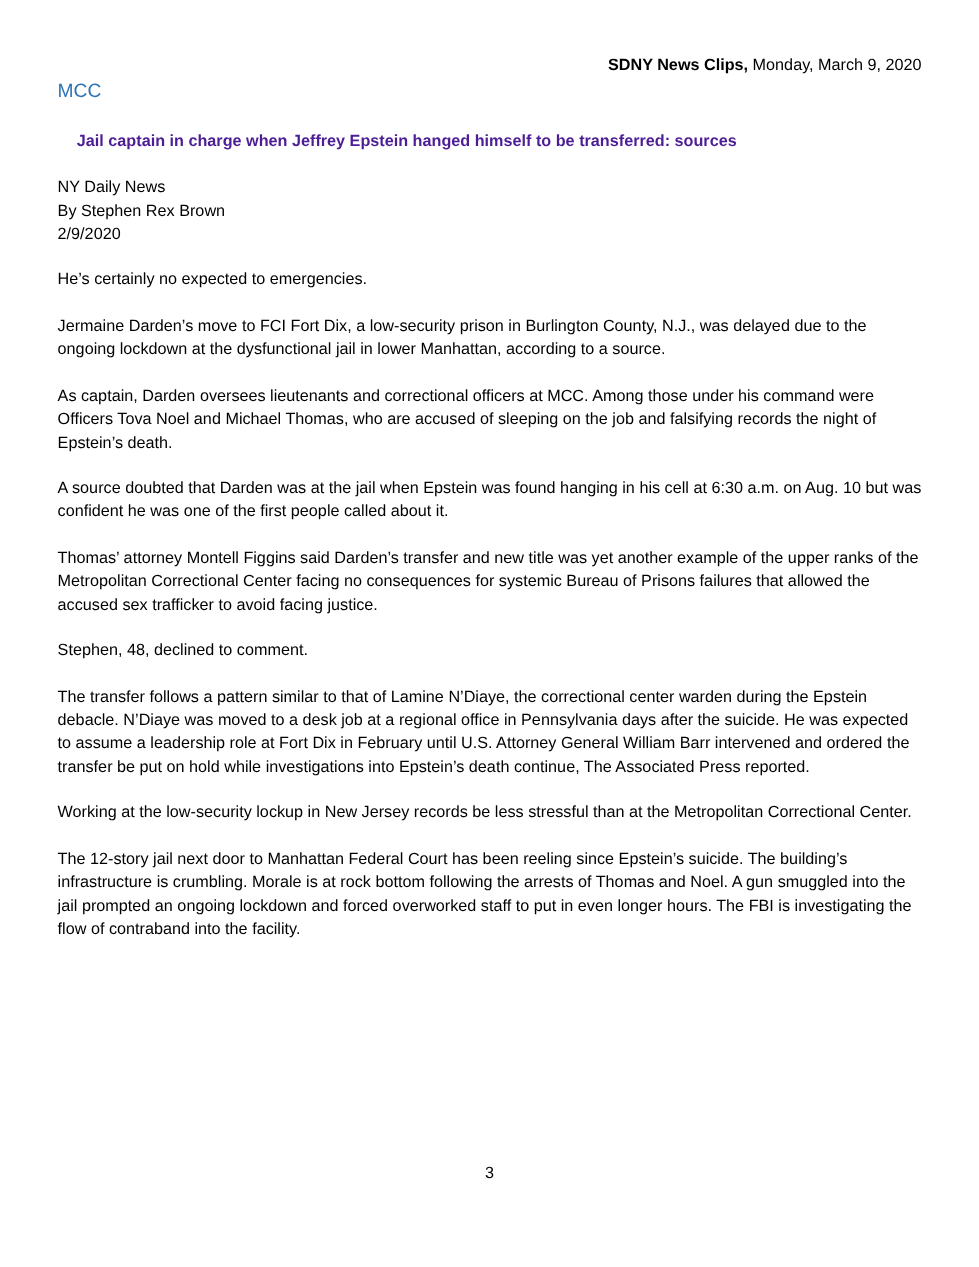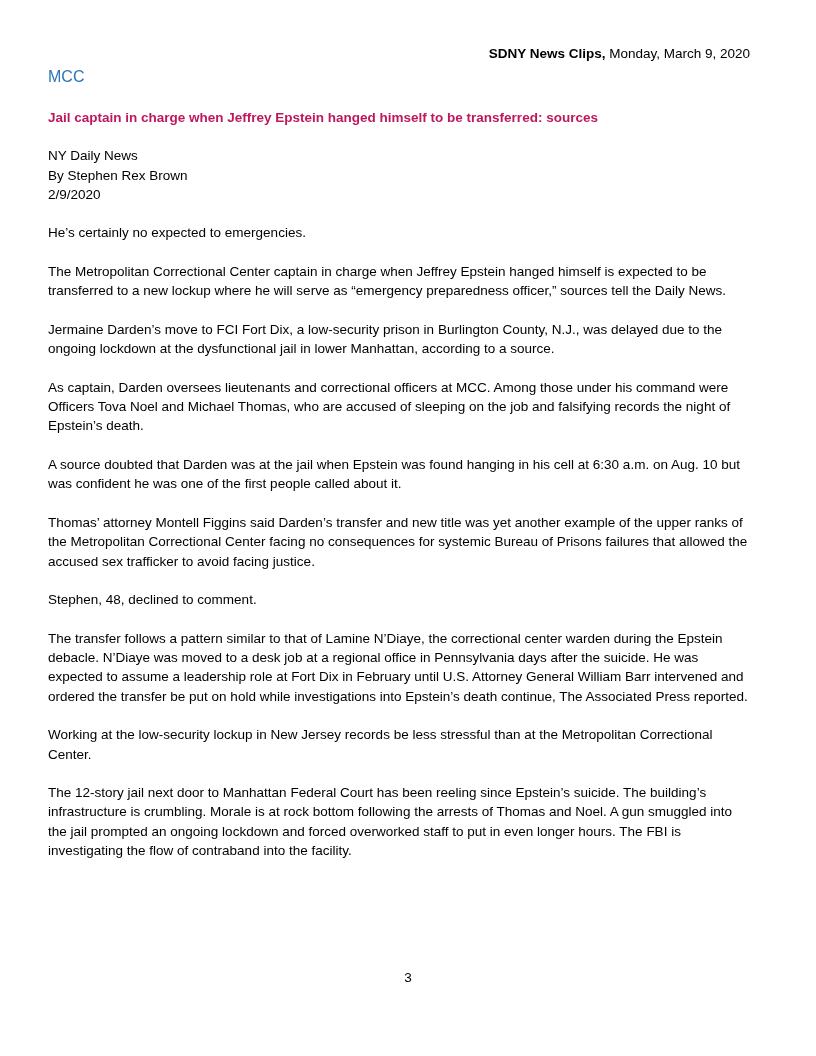--- a/index.html
+++ b/index.html
@@ -7,21 +7,21 @@
     background: #ffffff;
   }
   .page {
     position: relative;
     width: 816px;
     height: 1056px;
     margin: 0 auto;
     background: #ffffff;
     font-family: "Liberation Sans", "DejaVu Sans", sans-serif;
     color: #000000;
-    padding: 44px 66px 0 48px;
+    padding: 44px 48px 0 48px;
     overflow: hidden;
   }
   .doc-header {
     text-align: right;
     font-size: 13.5px;
     line-height: 19px;
     color: #000000;
   }
   .doc-header .hdr-bold { font-weight: bold; }
   .section-heading {
@@ -29,21 +29,22 @@
     font-size: 16px;
     line-height: 21px;
     font-weight: normal;
     color: #2E74B5;
   }
   .headline {
     margin-top: 21px;
     font-size: 13.5px;
     line-height: 19.3px;
     font-weight: bold;
-    color: #be185d;
+    color: #4c1d95;
+    margin-left: 16px;
   }
   .byline {
     margin-top: 19px;
     font-size: 13.5px;
     line-height: 19.3px;
   }
   .body-text p {
     margin-top: 19.3px;
     font-size: 13.5px;
     line-height: 19.3px;
@@ -74,21 +75,20 @@
   <div class="headline">Jail captain in charge when Jeffrey Epstein hanged himself to be transferred: sources</div>
 
   <div class="byline">
     <div>NY Daily News</div>
     <div>By Stephen Rex Brown</div>
     <div>2/9/2020</div>
   </div>
 
   <div class="body-text">
     <p>He’s certainly no expected to emergencies.</p>
-    <p>The Metropolitan Correctional Center captain in charge when Jeffrey Epstein hanged himself is expected to be transferred to a new lockup where he will serve as “emergency preparedness officer,” sources tell the Daily News.</p>
     <p>Jermaine Darden’s move to FCI Fort Dix, a low-security prison in Burlington County, N.J., was delayed due to the ongoing lockdown at the dysfunctional jail in lower Manhattan, according to a source.</p>
     <p>As captain, Darden oversees lieutenants and correctional officers at MCC. Among those under his command were Officers Tova Noel and Michael Thomas, who are accused of sleeping on the job and falsifying records the night of Epstein’s death.</p>
     <p>A source doubted that Darden was at the jail when Epstein was found hanging in his cell at 6:30 a.m. on Aug. 10 but was confident he was one of the first people called about it.</p>
     <p>Thomas’ attorney Montell Figgins said Darden’s transfer and new title was yet another example of the upper ranks of the Metropolitan Correctional Center facing no consequences for systemic Bureau of Prisons failures that allowed the accused sex trafficker to avoid facing justice.</p>
     <p>Stephen, 48, declined to comment.</p>
     <p>The transfer follows a pattern similar to that of Lamine N’Diaye, the correctional center warden during the Epstein debacle. N’Diaye was moved to a desk job at a regional office in Pennsylvania days after the suicide. He was expected to assume a leadership role at Fort Dix in February until U.S. Attorney General William Barr intervened and ordered the transfer be put on hold while investigations into Epstein’s death continue, The Associated Press reported.</p>
     <p>Working at the low-security lockup in New Jersey records be less stressful than at the Metropolitan Correctional Center.</p>
     <p>The 12-story jail next door to Manhattan Federal Court has been reeling since Epstein’s suicide. The building’s infrastructure is crumbling. Morale is at rock bottom following the arrests of Thomas and Noel. A gun smuggled into the jail prompted an ongoing lockdown and forced overworked staff to put in even longer hours. The FBI is investigating the flow of contraband into the facility.</p>
   </div>
 

